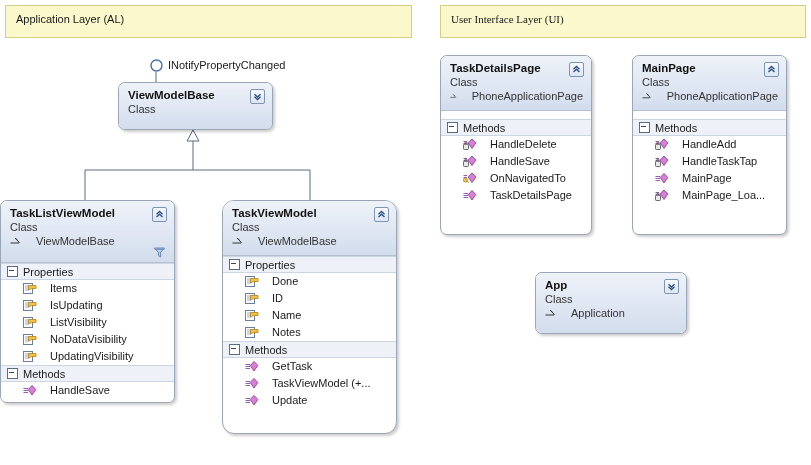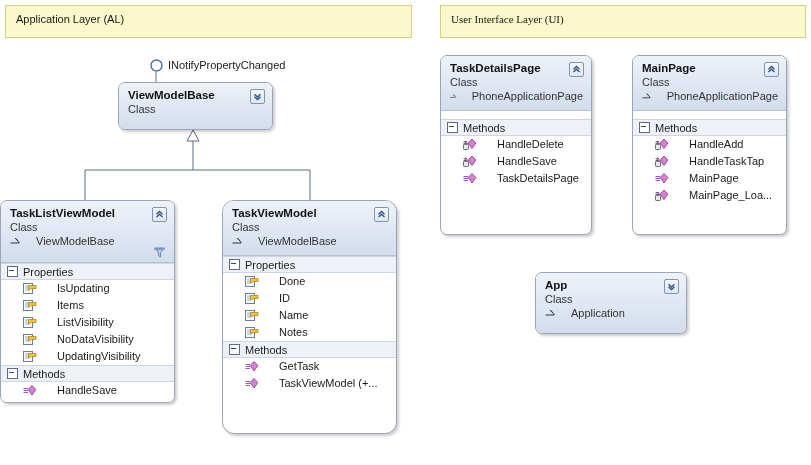--- a/index.html
+++ b/index.html
@@ -102,21 +102,21 @@
     width:9px;height:9px;
     border:1px solid #5a6b82;
     background:#fff;
     position:relative;
     flex:0 0 auto;
   }
   .pm-box::before{
     content:"";position:absolute;left:1px;top:3px;width:5px;height:1px;background:#33465e;
   }
   .member{
-    display:flex;align-items:center;gap:20px;
+    display:flex;align-items:center;gap:13px;
     padding:1px 6px 1px 22px;
     height:17px;
     box-sizing:border-box;
     font-size:11px;
     color:#1a1a1a;
     white-space:nowrap;
   }
   .member .ico{width:14px;height:13px;flex:0 0 auto;position:relative;}
   .member .lbl{line-height:15px;}
 
@@ -209,33 +209,33 @@
       <div class="member">
         <span class="ico">
           <svg width="14" height="13" viewBox="0 0 14 13">
             <rect x="0.5" y="1.5" width="9" height="10" fill="#fdfdfd" stroke="#6b7f99" stroke-width="1"></rect>
             <line x1="2" y1="4" x2="7.5" y2="4" stroke="#8fa3bd" stroke-width="0.9"></line>
             <line x1="2" y1="6" x2="7.5" y2="6" stroke="#8fa3bd" stroke-width="0.9"></line>
             <line x1="2" y1="8" x2="6" y2="8" stroke="#8fa3bd" stroke-width="0.9"></line>
             <path d="M5.5 3.5 L13 3.5 L13 6.5 L8.5 6.5 L5.5 8 Z" fill="#f0c24b" stroke="#b98a20" stroke-width="0.9"></path>
           </svg>
         </span>
+        <span class="lbl">Items</span>
+      </div>
+      <div class="member">
+        <span class="ico">
+          <svg width="14" height="13" viewBox="0 0 14 13">
+            <rect x="0.5" y="1.5" width="9" height="10" fill="#fdfdfd" stroke="#6b7f99" stroke-width="1"></rect>
+            <line x1="2" y1="4" x2="7.5" y2="4" stroke="#8fa3bd" stroke-width="0.9"></line>
+            <line x1="2" y1="6" x2="7.5" y2="6" stroke="#8fa3bd" stroke-width="0.9"></line>
+            <line x1="2" y1="8" x2="6" y2="8" stroke="#8fa3bd" stroke-width="0.9"></line>
+            <path d="M5.5 3.5 L13 3.5 L13 6.5 L8.5 6.5 L5.5 8 Z" fill="#f0c24b" stroke="#b98a20" stroke-width="0.9"></path>
+          </svg>
+        </span>
         <span class="lbl">IsUpdating</span>
-      </div>
-      <div class="member">
-        <span class="ico">
-          <svg width="14" height="13" viewBox="0 0 14 13">
-            <rect x="0.5" y="1.5" width="9" height="10" fill="#fdfdfd" stroke="#6b7f99" stroke-width="1"></rect>
-            <line x1="2" y1="4" x2="7.5" y2="4" stroke="#8fa3bd" stroke-width="0.9"></line>
-            <line x1="2" y1="6" x2="7.5" y2="6" stroke="#8fa3bd" stroke-width="0.9"></line>
-            <line x1="2" y1="8" x2="6" y2="8" stroke="#8fa3bd" stroke-width="0.9"></line>
-            <path d="M5.5 3.5 L13 3.5 L13 6.5 L8.5 6.5 L5.5 8 Z" fill="#f0c24b" stroke="#b98a20" stroke-width="0.9"></path>
-          </svg>
-        </span>
-        <span class="lbl">Items</span>
       </div>
       <div class="member">
         <span class="ico">
           <svg width="14" height="13" viewBox="0 0 14 13">
             <rect x="0.5" y="1.5" width="9" height="10" fill="#fdfdfd" stroke="#6b7f99" stroke-width="1"></rect>
             <line x1="2" y1="4" x2="7.5" y2="4" stroke="#8fa3bd" stroke-width="0.9"></line>
             <line x1="2" y1="6" x2="7.5" y2="6" stroke="#8fa3bd" stroke-width="0.9"></line>
             <line x1="2" y1="8" x2="6" y2="8" stroke="#8fa3bd" stroke-width="0.9"></line>
             <path d="M5.5 3.5 L13 3.5 L13 6.5 L8.5 6.5 L5.5 8 Z" fill="#f0c24b" stroke="#b98a20" stroke-width="0.9"></path>
           </svg>
@@ -390,20 +390,31 @@
         <span class="ico">
           <svg width="14" height="13" viewBox="0 0 14 13">
             <line x1="0.5" y1="4.5" x2="5" y2="4.5" stroke="#9b59b6" stroke-width="1"></line>
             <line x1="0.5" y1="6.5" x2="5" y2="6.5" stroke="#9b59b6" stroke-width="1"></line>
             <line x1="0.5" y1="8.5" x2="5" y2="8.5" stroke="#9b59b6" stroke-width="1"></line>
             <path d="M9 1.5 L12.8 5.5 L9 11 L5.2 5.5 Z" fill="#d87fd8" stroke="#8e3f8e" stroke-width="0.9"></path>
           </svg>
         </span>
         <span class="lbl">TaskViewModel  (+...</span>
       </div>
+      <div class="member">
+        <span class="ico">
+          <svg width="14" height="13" viewBox="0 0 14 13">
+            <line x1="0.5" y1="4.5" x2="5" y2="4.5" stroke="#9b59b6" stroke-width="1"></line>
+            <line x1="0.5" y1="6.5" x2="5" y2="6.5" stroke="#9b59b6" stroke-width="1"></line>
+            <line x1="0.5" y1="8.5" x2="5" y2="8.5" stroke="#9b59b6" stroke-width="1"></line>
+            <path d="M9 1.5 L12.8 5.5 L9 11 L5.2 5.5 Z" fill="#d87fd8" stroke="#8e3f8e" stroke-width="0.9"></path>
+          </svg>
+        </span>
+        <span class="lbl">Update</span>
+      </div>
     </div>
   </div>
 
   <div class="cls" style="left:440px;top:55px;width:152px;height:180px;">
     <div class="cls-head" style="height:55px;">
       <div class="cls-name">TaskDetailsPage</div>
       <div class="cls-kind">Class</div>
       <div class="cls-base">
         <svg width="11" height="9" viewBox="0 0 11 9">
           <line x1="0.5" y1="6" x2="9" y2="6" stroke="#333" stroke-width="1"></line>
@@ -445,20 +456,32 @@
             <path d="M9 1.0 L12.8 5.0 L9 10.5 L5.2 5.0 Z" fill="#d87fd8" stroke="#8e3f8e" stroke-width="0.9"></path>
             <rect x="0.5" y="6.3" width="5" height="5.2" rx="0.8" fill="#e8e8ea" stroke="#5a5a60" stroke-width="0.9"></rect>
             <path d="M1.8 6.3 V5.2 a1.2 1.2 0 0 1 2.4 0 V6.3" fill="none" stroke="#5a5a60" stroke-width="0.9"></path>
           </svg>
         </span>
         <span class="lbl">HandleSave</span>
       </div>
       <div class="member">
         <span class="ico">
           <svg width="14" height="13" viewBox="0 0 14 13">
+            <line x1="0.5" y1="3.5" x2="4" y2="3.5" stroke="#9b59b6" stroke-width="1"></line>
+            <line x1="0.5" y1="5.5" x2="4" y2="5.5" stroke="#9b59b6" stroke-width="1"></line>
+            <path d="M9 1.0 L12.8 5.0 L9 10.5 L5.2 5.0 Z" fill="#d87fd8" stroke="#8e3f8e" stroke-width="0.9"></path>
+            <circle cx="2.4" cy="8.0" r="2.0" fill="#f2c94c" stroke="#a8861f" stroke-width="0.8"></circle>
+            <path d="M3.8 8.6 L5.6 10.6 M4.7 9.6 L4.1 10.3" stroke="#a8861f" stroke-width="1"></path>
+          </svg>
+        </span>
+        <span class="lbl">OnNavigatedTo</span>
+      </div>
+      <div class="member">
+        <span class="ico">
+          <svg width="14" height="13" viewBox="0 0 14 13">
             <line x1="0.5" y1="4.5" x2="5" y2="4.5" stroke="#9b59b6" stroke-width="1"></line>
             <line x1="0.5" y1="6.5" x2="5" y2="6.5" stroke="#9b59b6" stroke-width="1"></line>
             <line x1="0.5" y1="8.5" x2="5" y2="8.5" stroke="#9b59b6" stroke-width="1"></line>
             <path d="M9 1.5 L12.8 5.5 L9 11 L5.2 5.5 Z" fill="#d87fd8" stroke="#8e3f8e" stroke-width="0.9"></path>
           </svg>
         </span>
         <span class="lbl">TaskDetailsPage</span>
       </div>
     </div>
   </div>

